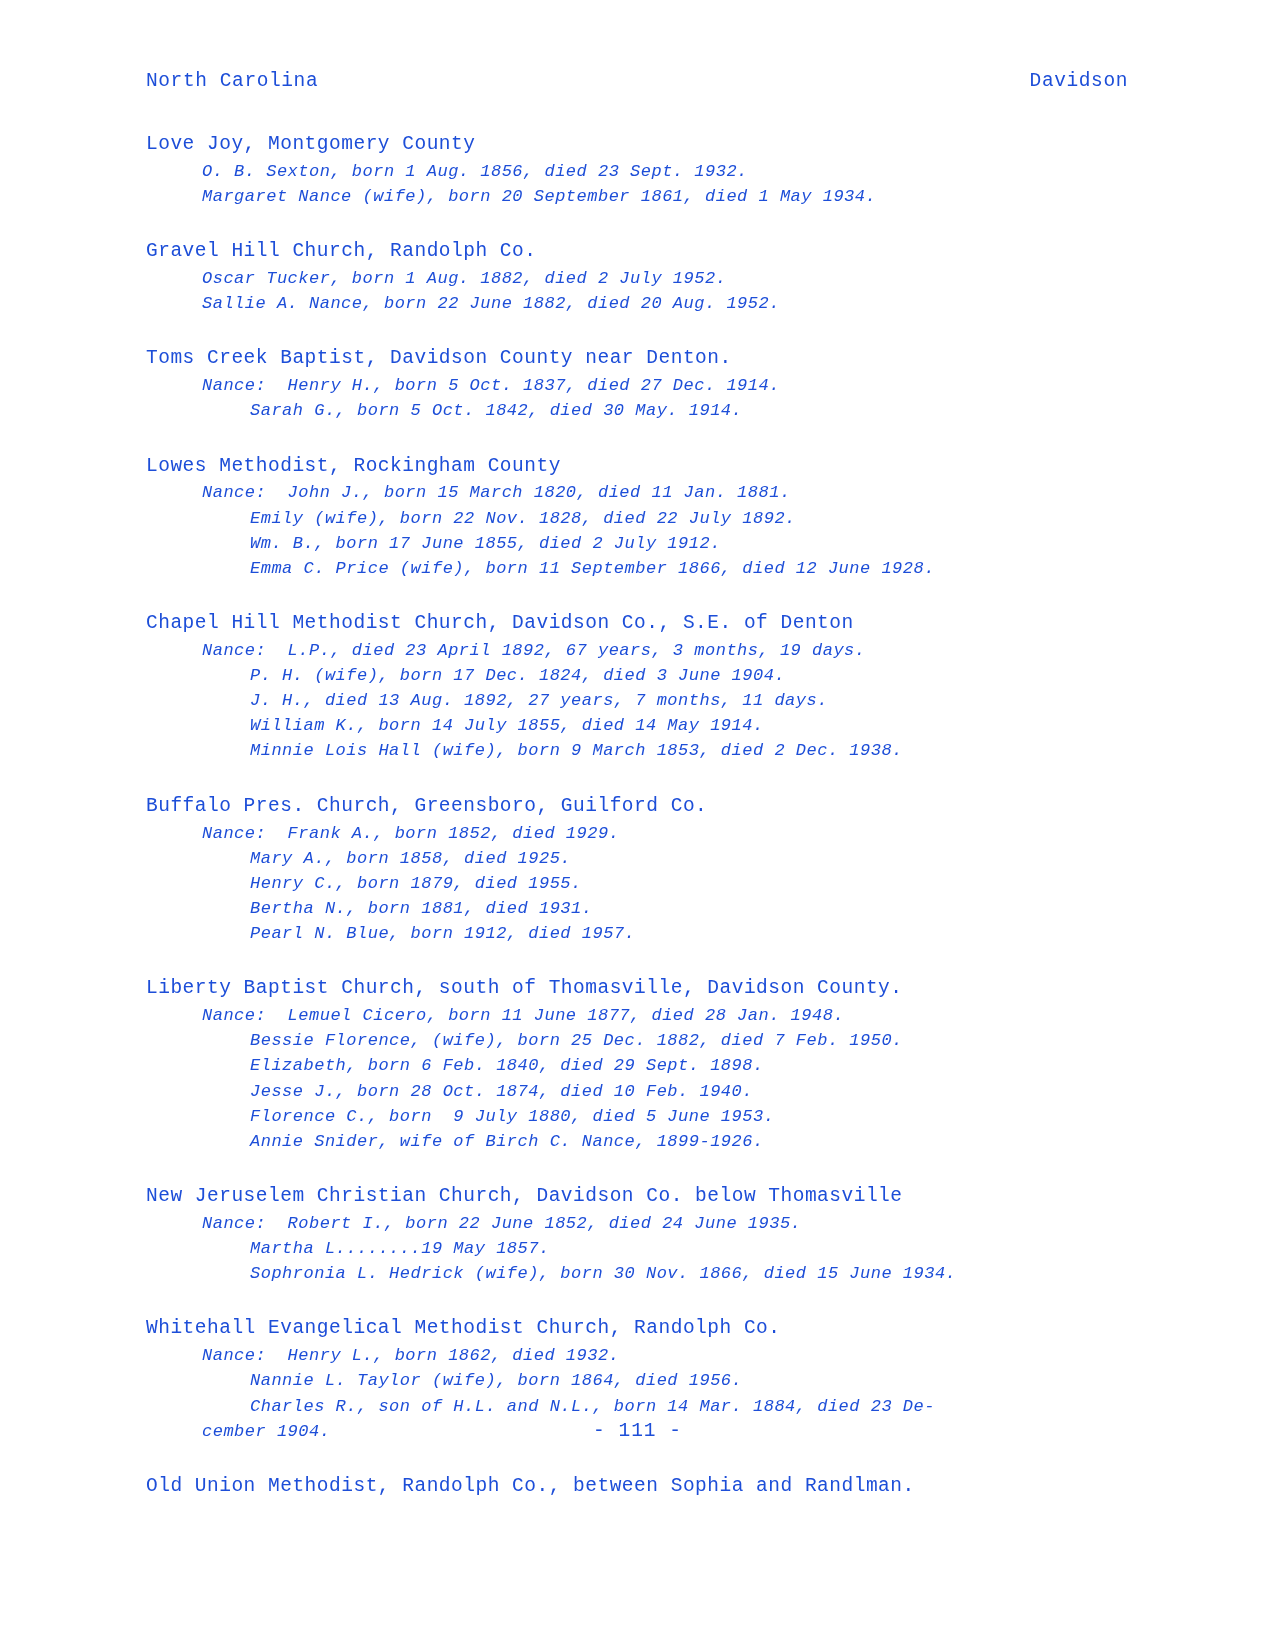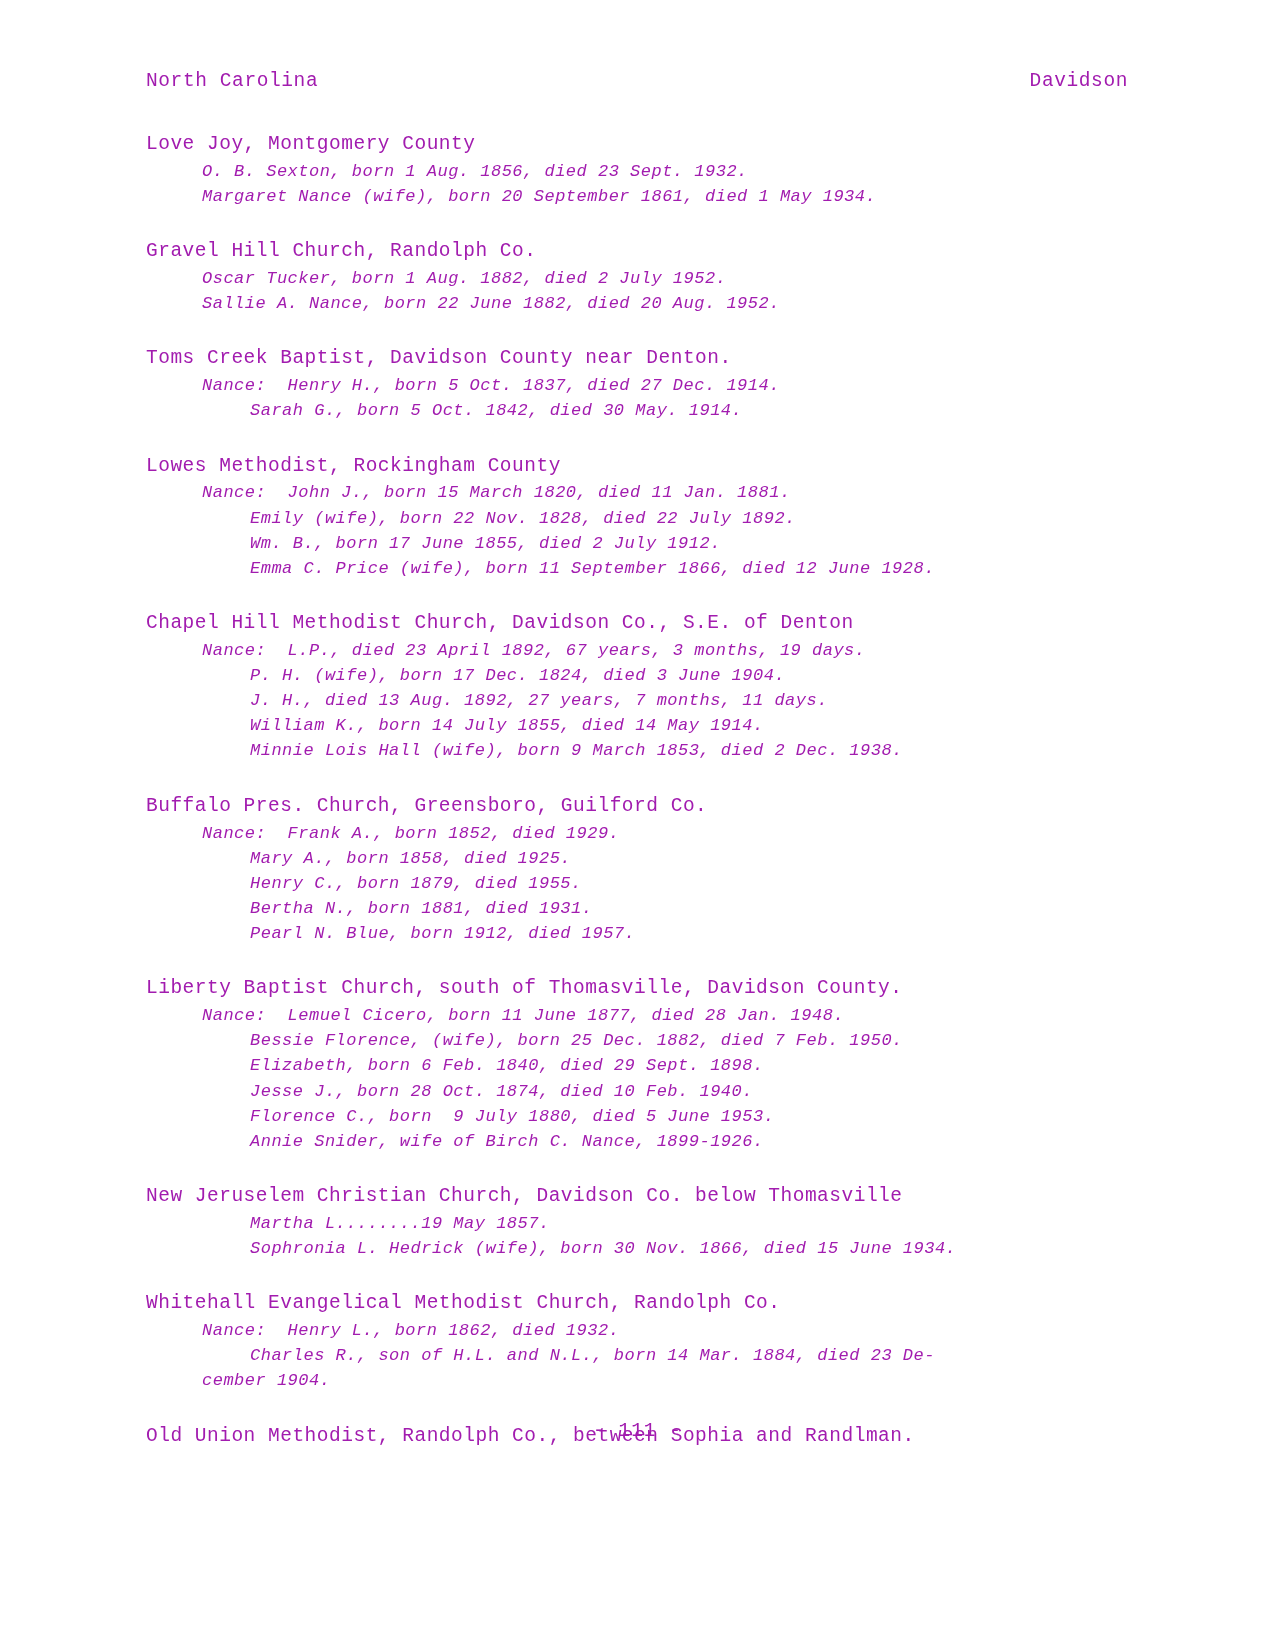--- a/index.html
+++ b/index.html
@@ -7,21 +7,21 @@
     padding: 0;
     background: #ffffff;
   }
   .page {
     position: relative;
     width: 1275px;
     height: 1649px;
     background: #ffffff;
     margin: 0 auto;
     font-family: "Liberation Mono", "DejaVu Sans Mono", monospace;
-    color: #a21caf;
+    color: #1d4ed8;
     overflow: hidden;
   }
   .content {
     position: absolute;
     left: 146px;
     top: 70px;
     width: 1000px;
   }
   .header {
     display: flex;
@@ -127,27 +127,29 @@
       <div class="line indent-1">Nance:  Lemuel Cicero, born 11 June 1877, died 28 Jan. 1948.</div>
       <div class="line indent-2">Bessie Florence, (wife), born 25 Dec. 1882, died 7 Feb. 1950.</div>
       <div class="line indent-2">Elizabeth, born 6 Feb. 1840, died 29 Sept. 1898.</div>
       <div class="line indent-2">Jesse J., born 28 Oct. 1874, died 10 Feb. 1940.</div>
       <div class="line indent-2">Florence C., born  9 July 1880, died 5 June 1953.</div>
       <div class="line indent-2">Annie Snider, wife of Birch C. Nance, 1899-1926.</div>
     </div>
 
     <div class="entry">
       <div class="title">New Jeruselem Christian Church, Davidson Co. below Thomasville</div>
+      <div class="line indent-1">Nance:  Robert I., born 22 June 1852, died 24 June 1935.</div>
       <div class="line indent-2">Martha L........19 May 1857.</div>
       <div class="line indent-2">Sophronia L. Hedrick (wife), born 30 Nov. 1866, died 15 June 1934.</div>
     </div>
 
     <div class="entry">
       <div class="title">Whitehall Evangelical Methodist Church, Randolph Co.</div>
       <div class="line indent-1">Nance:  Henry L., born 1862, died 1932.</div>
+      <div class="line indent-2">Nannie L. Taylor (wife), born 1864, died 1956.</div>
       <div class="line indent-2">Charles R., son of H.L. and N.L., born 14 Mar. 1884, died 23 De-</div>
       <div class="line indent-1">cember 1904.</div>
     </div>
 
     <div class="entry last-entry">
       <div class="title">Old Union Methodist, Randolph Co., between Sophia and Randlman.</div>
     </div>
 
   </div>
 

